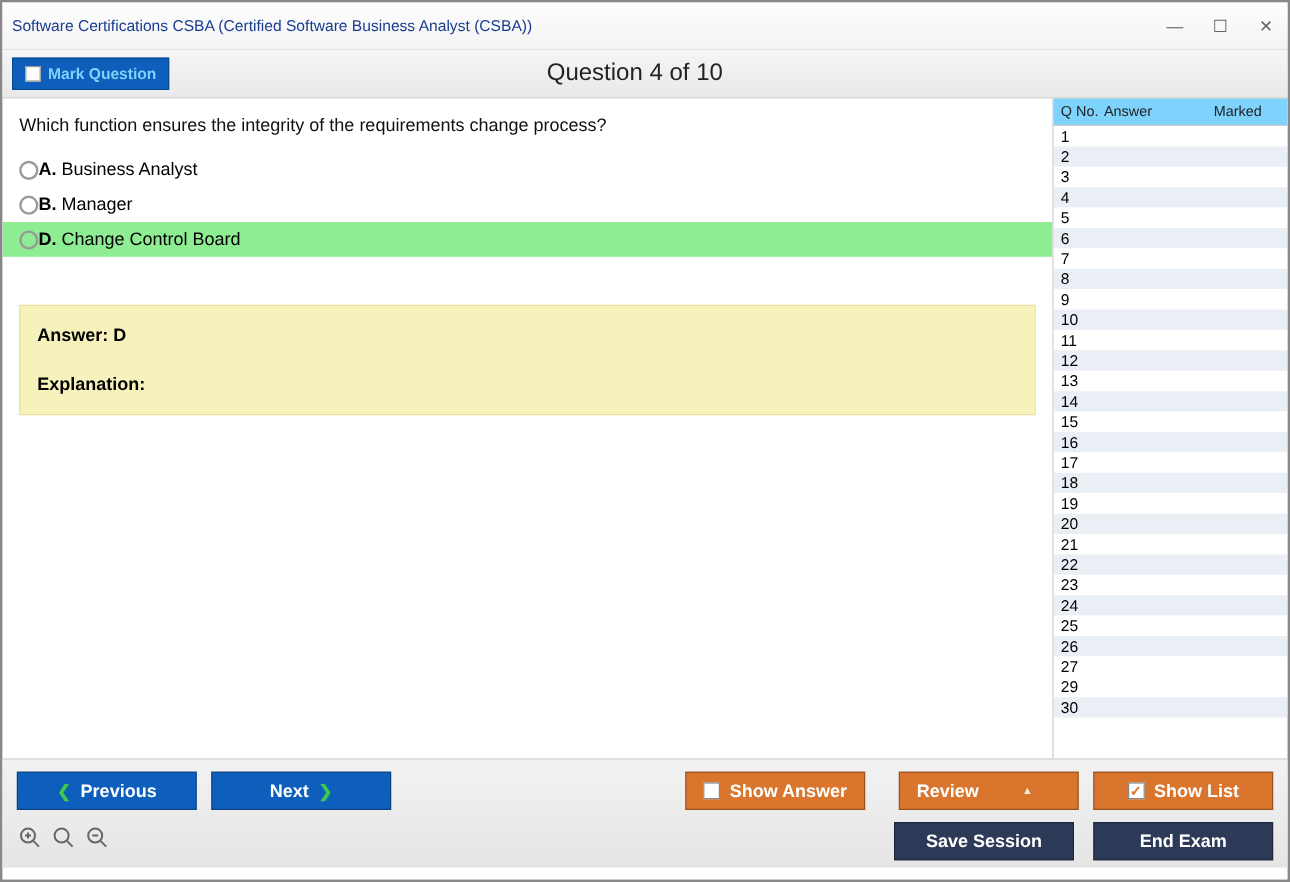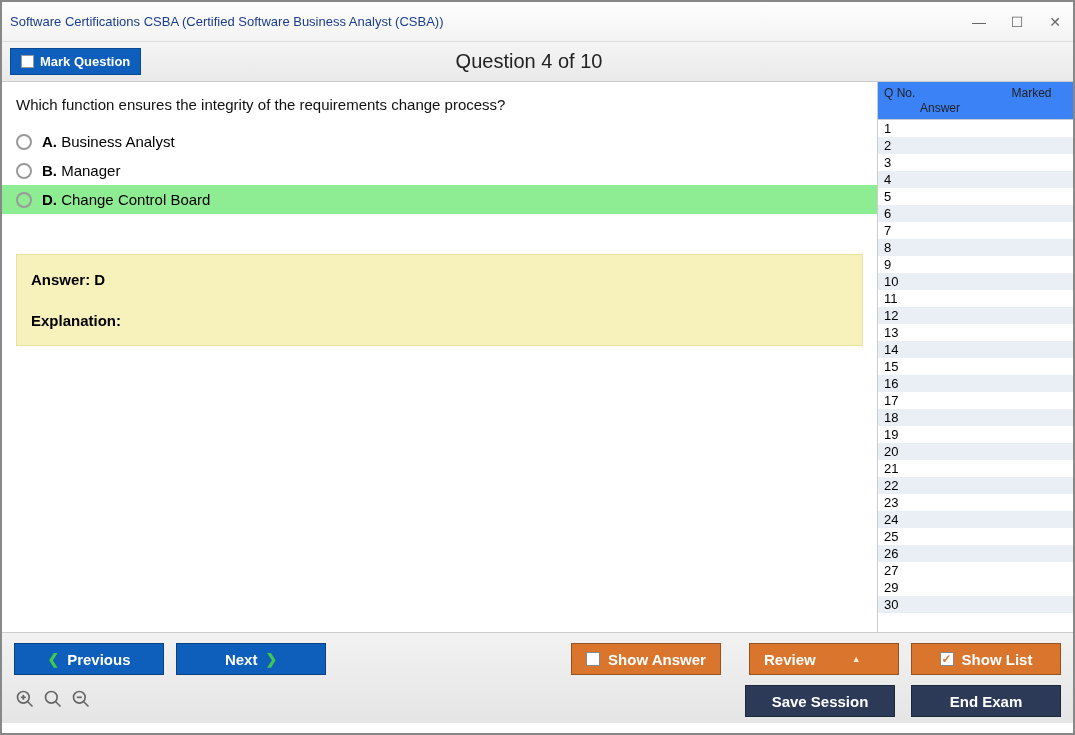--- a/index.html
+++ b/index.html
@@ -29,21 +29,21 @@
     height: 40px;
     background: linear-gradient(#f5f5f5, #e9e9e9);
     border-bottom: 1px solid #ccc;
     display: flex;
     align-items: center;
     padding: 0 8px;
     position: relative;
   }
   .mark-btn {
     background: #0d5fbb;
-    color: #ffffff;
+    color: #7dd3fc;
     font-weight: bold;
     font-size: 13px;
     padding: 5px 10px;
     display: flex;
     align-items: center;
     gap: 6px;
     cursor: pointer;
     border: 1px solid #0a4a93;
   }
   .mark-btn .chk {
@@ -70,21 +70,20 @@
   }
   .qtext {
     font-size: 15px;
     color: #111;
     padding: 0 14px 14px 14px;
   }
   .options { }
   .opt {
     display: flex;
     align-items: center;
-    gap: 10px;
     font-size: 15px;
     padding: 6px 14px;
     cursor: pointer;
   }
   .opt.correct {
     background: #8eec92;
   }
   .radio {
     width: 16px; height: 16px;
     border: 2px solid #999;
@@ -108,24 +107,24 @@
     border-left: 1px solid #ccc;
     display: flex;
     flex-direction: column;
   }
   .qlist-head {
     display: flex;
     font-size: 12px;
     color: #222;
     border-bottom: 1px solid #ccc;
     padding: 4px 0;
-    background: #3b82f6;
+    background: #7dd3fc;
   }
   .qlist-head .c1 { width: 42px; padding-left: 6px; }
-  .qlist-head .c2 { width: 70px; margin-top: 15px; }
+  .qlist-head .c2 { width: 70px; }
   .qlist-head .c3 { flex: 1; text-align: center; }
   .qlist-wrap {
     flex: 1;
     overflow-y: scroll;
   }
   .qrow {
     display: flex;
     font-size: 13px;
     height: 17px;
     align-items: center;

